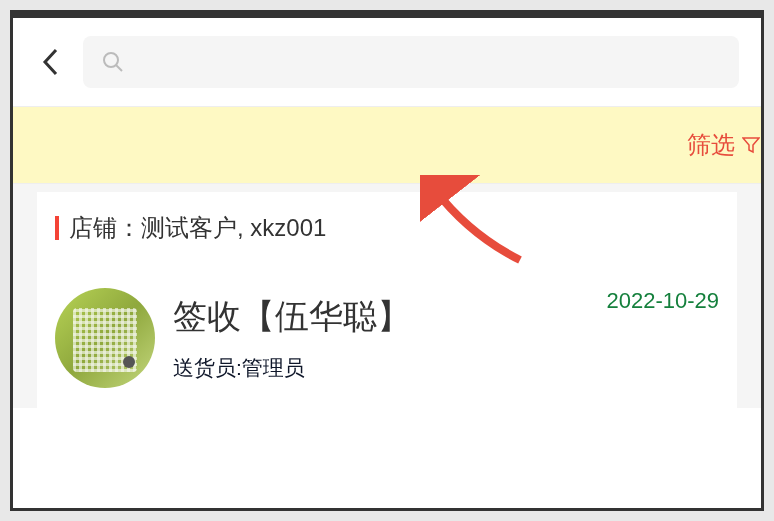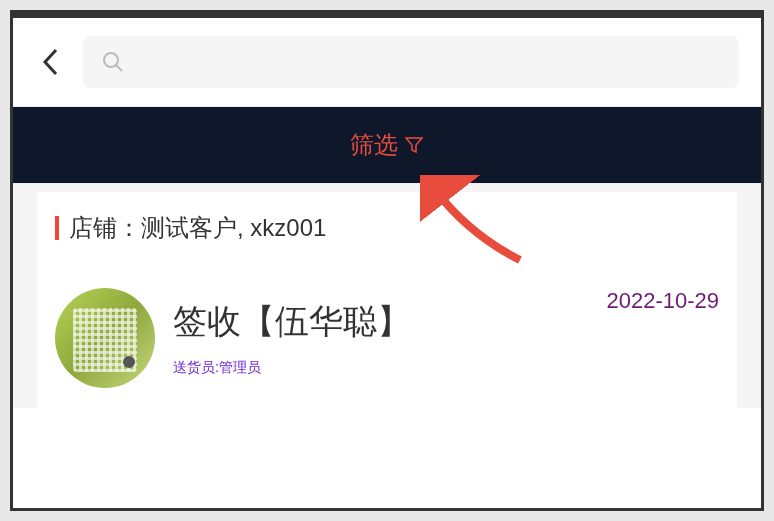--- a/index.html
+++ b/index.html
@@ -64,22 +64,22 @@
       background: transparent;
       font-size: 22px;
       color: #333;
       outline: none;
     }
     .search-input::placeholder {
       color: #aaa;
     }
     .filter-bar {
       padding: 22px 0;
-      text-align: center;
-      background: #0f172a;
+      text-align: right;
+      background: #fef9c3;
       border-bottom: 1px solid #eee;
       position: relative;
       font-family: Liberation Mono, monospace;
     }
     .filter-btn {
       display: inline-flex;
       align-items: center;
       gap: 6px;
       color: #e74c3c;
       font-size: 24px;
@@ -164,26 +164,26 @@
       flex: 1;
       display: flex;
       flex-direction: column;
       gap: 14px;
     }
     .record-title {
       font-size: 34px;
       color: #333;
     }
     .record-subtitle {
-      font-size: 14px;
-      color: #6d28d9;
+      font-size: 21px;
+      color: #0f172a;
     }
     .record-date {
       font-size: 22px;
-      color: #701a75;
+      color: #15803d;
       align-self: flex-start;
     }
   </style>
 </head>
 <body>
 
 <div class="outer-frame">
   <div class="header">
     <div class="back-btn">
       <svg width="20" height="30" viewBox="0 0 20 30">

